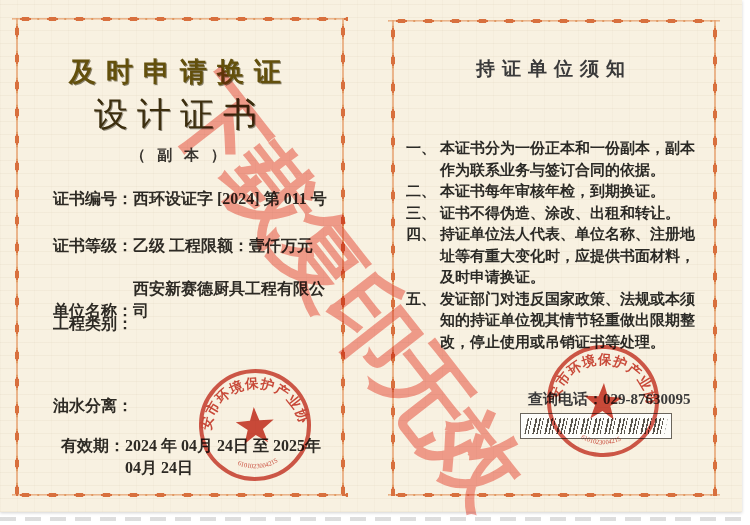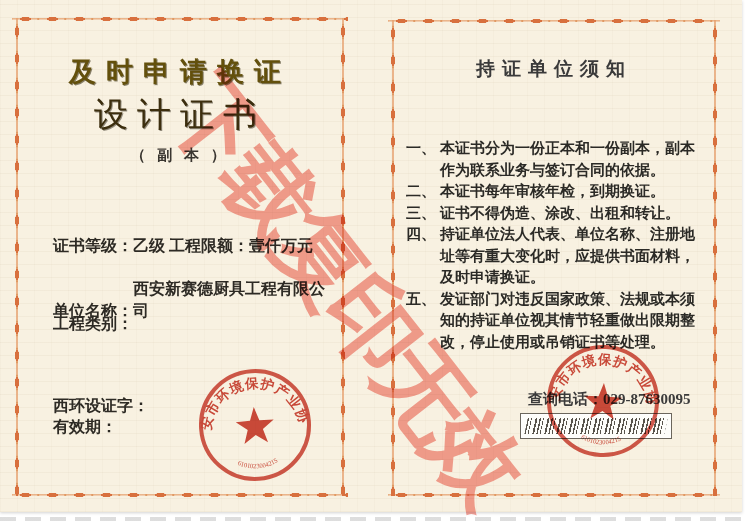--- a/index.html
+++ b/index.html
@@ -49,21 +49,21 @@
   .subtitle { top:132px; font-size:15px; letter-spacing:4px; color:#3a3630; font-weight:600; }
 
   .field-row { position:absolute; left:41px; right:14px; display:flex;
                font-size:16px; font-weight:600; color:#2d2a24; line-height:22px; }
   .field-label { white-space:nowrap; }
   .fr-no       { top:174px; }
   .fr-grade    { top:221px;text-align:center; }
   .fr-company  { top:264px;align-items:flex-end; }
   .fr-category { top:299px; }
   .fr-issuer   { top:381px; }
-  .fr-validity { top:402px; }
+  .fr-validity { top:421px;margin-left:8px; }
   .gap-left { margin-left:4px; }
   .field-value { flex:1; }
 
   
   .rtitle { top:40px; font-size:19px; letter-spacing:7px; color:#3a3a3a; font-weight:600; }
   .notice-list { position:absolute; left:18px; right:12px; top:122px; list-style:none;
                  font-size:15px; font-weight:600; color:#2b2a26; line-height:21.5px; }
   .notice-list li { display:flex; }
   .notice-num { width:34px; flex:none; }
   .notice-text { flex:1; }
@@ -99,43 +99,48 @@
     <div class="frame frame-left">
       <div class="b b-h b-top"></div>
       <div class="b b-h b-bottom"></div>
       <div class="b b-v b-left"></div>
       <div class="b b-v b-right"></div>
 
       <div class="row-abs title1">及时申请换证</div>
       <div class="row-abs title2">设计证书</div>
       <div class="row-abs subtitle">（ 副 本 ）</div>
 
+      <div class="field-row fr-no">
+        <span class="field-label">证书编号：</span>
+        <span class="field-value">西环设证字 [2024] 第 011 号</span>
+      </div>
 
       <div class="field-row fr-grade">
         <span class="field-label">证书等级：</span>
         <span>乙级</span>
         <span class="field-label gap-left">工程限额：</span>
         <span>壹仟万元</span>
       </div>
 
       <div class="field-row fr-company">
         <span class="field-label">单位名称：</span>
         <span class="field-value">西安新赛德厨具工程有限公司</span>
       </div>
 
       <div class="field-row fr-category">
         <span class="field-label">工程类别：</span>
       </div>
 
       <div class="field-row fr-issuer">
-        <span class="field-label">西环设证字：</span>
+        <span class="field-label">油水分离：</span>
       </div>
 
       <div class="field-row fr-validity">
         <span class="field-label">有效期：</span>
+        <span class="field-value">2024 年 04月 24日 至 2025年 04月 24日</span>
       </div>
     </div>
 
     <div class="frame frame-right">
       <div class="b b-h b-top"></div>
       <div class="b b-h b-bottom"></div>
       <div class="b b-v b-left"></div>
       <div class="b b-v b-right"></div>
 
       <div class="row-abs rtitle">持证单位须知</div>

